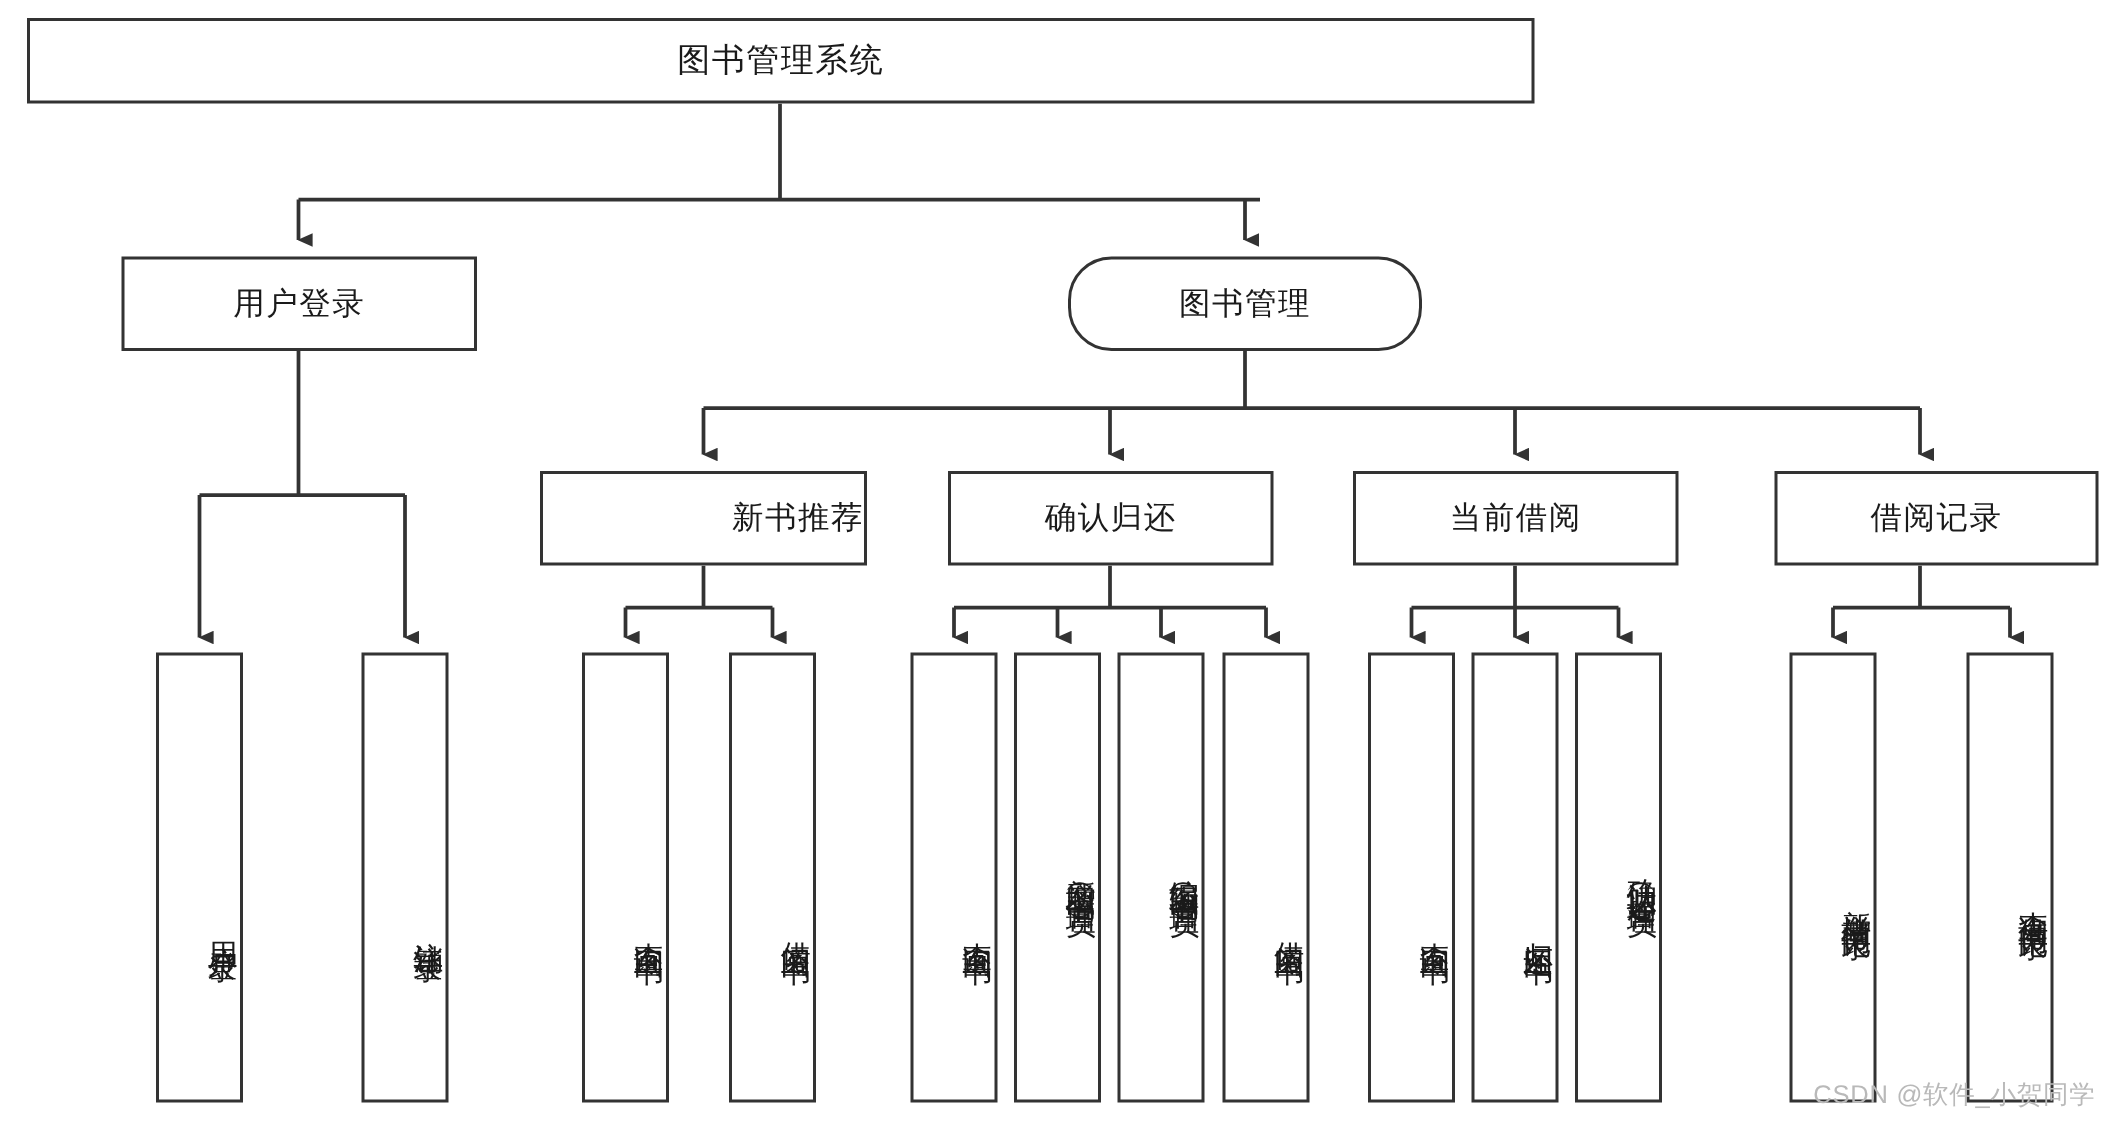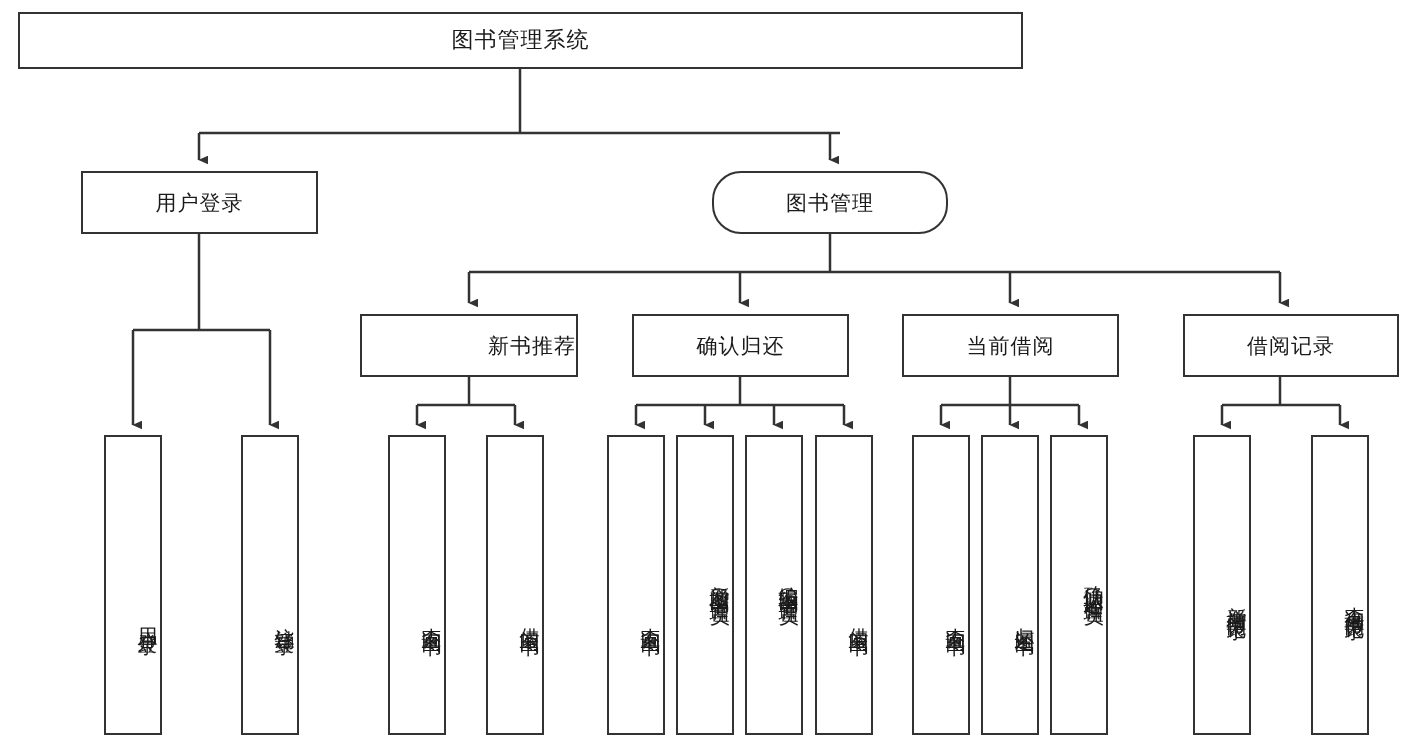--- a/index.html
+++ b/index.html
@@ -201,14 +201,15 @@
   </div>
 
   <div class="node vert" style="left:1193px; top:435px; width:58px; height:300px; padding-top:40px;">
     <span class="label">新增借阅记录</span>
   </div>
 
   <div class="node vert" style="left:1311px; top:435px; width:58px; height:300px; padding-top:40px;">
     <span class="label">查询借阅记录</span>
   </div>
 
+  <div id="watermark">CSDN @软件_小贺同学</div>
 
 </div>
 
 </body></html>

